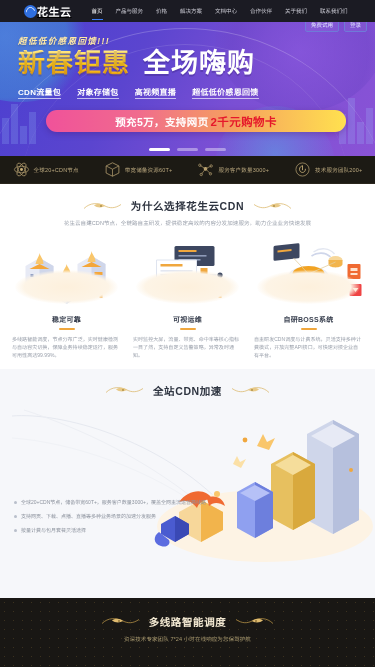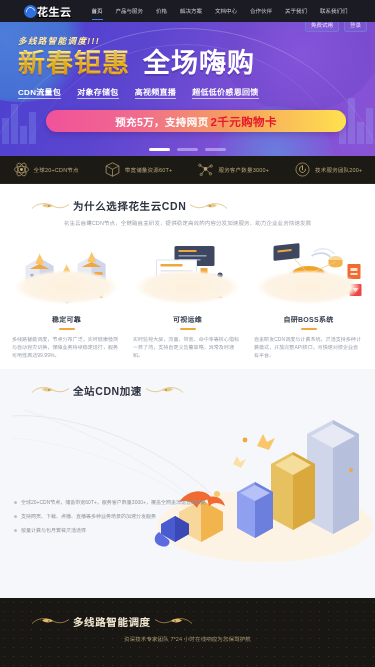--- a/index.html
+++ b/index.html
@@ -121,21 +121,21 @@
   }
   .stat { display: flex; align-items: center; gap: 4px; }
   .stat svg { display: block; }
   .stat .txt { color: #b9a77e; font-size: 5.5px; white-space: nowrap; letter-spacing: .2px; }
 
   
   .section { padding: 14px 0 10px; }
   .sec-white { background: #ffffff; }
   .sec-grey { background: #f6f7fa; }
   .sec-dark { background: #191714; position: relative; }
-  .sec-head { display: flex; align-items: center; justify-content: flex-start; gap: 2px; padding-left: 31px; }
+  .sec-head { display: flex; align-items: center; justify-content: center; gap: 8px; }
   .orn { width: 40px; height: 12px; flex: none; }
   .sec-title { font-size: 10.5px; font-weight: 700; color: #2e3440; letter-spacing: .6px; white-space: nowrap; }
   .sec-dark .sec-title { color: #f0e6cf; }
   .sec-sub {
     margin: 6px auto 0; max-width: 330px; text-align: center;
     font-size: 5.5px; color: #9aa0ab; line-height: 9px; letter-spacing: .1px;
   }
   .sec-dark .sec-sub { color: #a8996f; }
 
   
@@ -204,21 +204,21 @@
         <i style="height:22px"></i>
         <i style="height:36px"></i>
     </div>
 
     <div class="nav-right" style="position:absolute;right:4px;top:-4px;z-index:30">
       <span class="btn-ghost">免费试用</span>
       <span class="btn-ghost">登录</span>
     </div>
 
     <div class="hero-content">
-      <div class="hero-kicker">多线路智能调度!!!</div>
+      <div class="hero-kicker">超低低价感恩回馈!!!</div>
       <div class="hero-title">
         <span class="ht-gold">新春钜惠</span>
         <span class="ht-white">全场嗨购</span>
       </div>
       <div class="hero-tags">
         <span class="hero-tag">CDN流量包</span>
         <span class="hero-tag">对象存储包</span>
         <span class="hero-tag">高视频直播</span>
         <span class="hero-tag">超低低价感恩回馈</span>
       </div>

